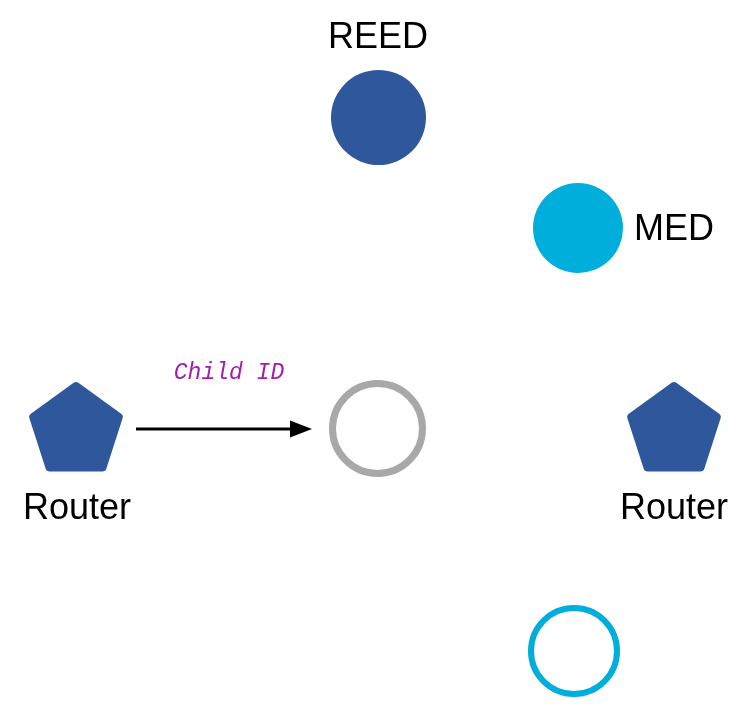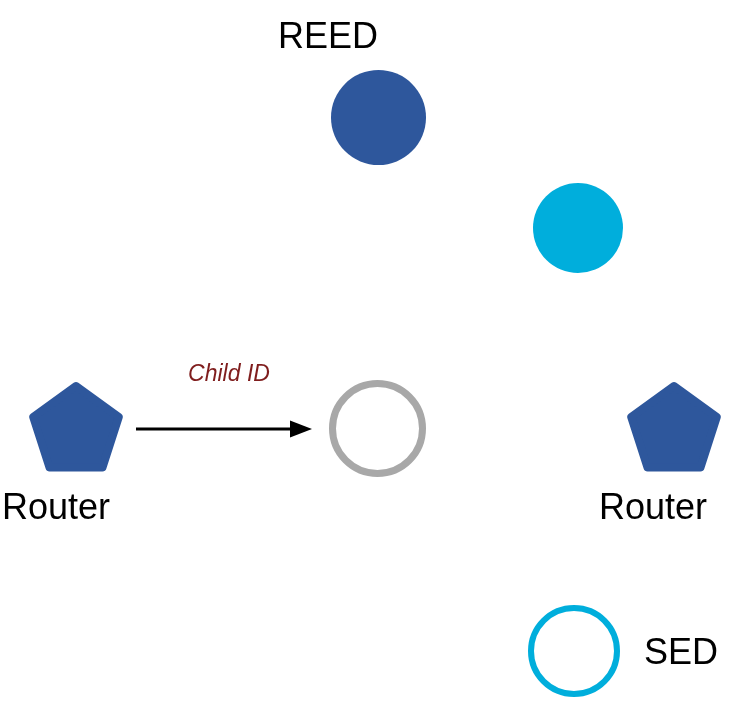--- a/index.html
+++ b/index.html
@@ -13,45 +13,47 @@
     color: #000000;
   }
   .abs { position: absolute; }
   .node-label {
     font-size: 36px;
     line-height: 42px;
     font-weight: 400;
     color: #000000;
     white-space: nowrap;
   }
-  .center { }
+  .center { text-align: center; }
   .circle {
     position: absolute;
     border-radius: 50%;
     box-sizing: border-box;
   }
   .edge-label {
     position: absolute;
     font-size: 23px;
     line-height: 25px;
     font-style: italic;
     text-align: center;
-    color: #7f1d1d;
+    color: #a21caf;
+    font-family: Liberation Mono, monospace;
   }
   svg { display: block; }
 </style>
 </head>
 <body>
 
 <div class="canvas">
 
   <div class="abs node-label center" style="left:278px; top:15px; width:200px;">REED</div>
   <div class="circle" style="left: 331px; top: 70px; width: 95px; height: 95px; background: rgb(46, 87, 156);"></div>
 
   <div class="circle" style="left: 533px; top: 183px; width: 90px; height: 90px; background: rgb(0, 174, 220);"></div>
+  <div class="abs node-label" style="left:634px; top:207px;">MED</div>
 
   <svg class="abs" style="left:26px; top:378px;" width="100" height="100" viewBox="0 0 100 100">
     <polygon points="50,8 92.8,39.1 76.5,89.4 23.5,89.4 7.2,39.1" stroke-width="8" stroke-linejoin="round" fill="#2E579C" stroke="#2E579C"></polygon>
   </svg>
   <div class="abs node-label center" style="left:2px; top:486px; width:150px;">Router</div>
 
   <div class="edge-label" style="left:144px; top:361px; width:170px;">
     <div>Child ID</div>
   </div>
 
@@ -61,15 +63,14 @@
   </svg>
 
   <div class="circle" style="left:329px; top:380px; width:97px; height:97px; border:7px solid #A8A8A8; background:#ffffff;"></div>
 
   <svg class="abs" style="left:624px; top:378px;" width="100" height="100" viewBox="0 0 100 100">
     <polygon points="50,8 92.8,39.1 76.5,89.4 23.5,89.4 7.2,39.1" stroke-width="8" stroke-linejoin="round" fill="#2E579C" stroke="#2E579C"></polygon>
   </svg>
   <div class="abs node-label center" style="left:599px; top:486px; width:150px;">Router</div>
 
   <div class="circle" style="left:528px; top:605px; width:92px; height:92px; border:6px solid #00AEDC; background:#ffffff;"></div>
-  <div class="abs node-label" style="left:644px; top:631px;">SED</div>
 
 </div>
 
 </body></html>

